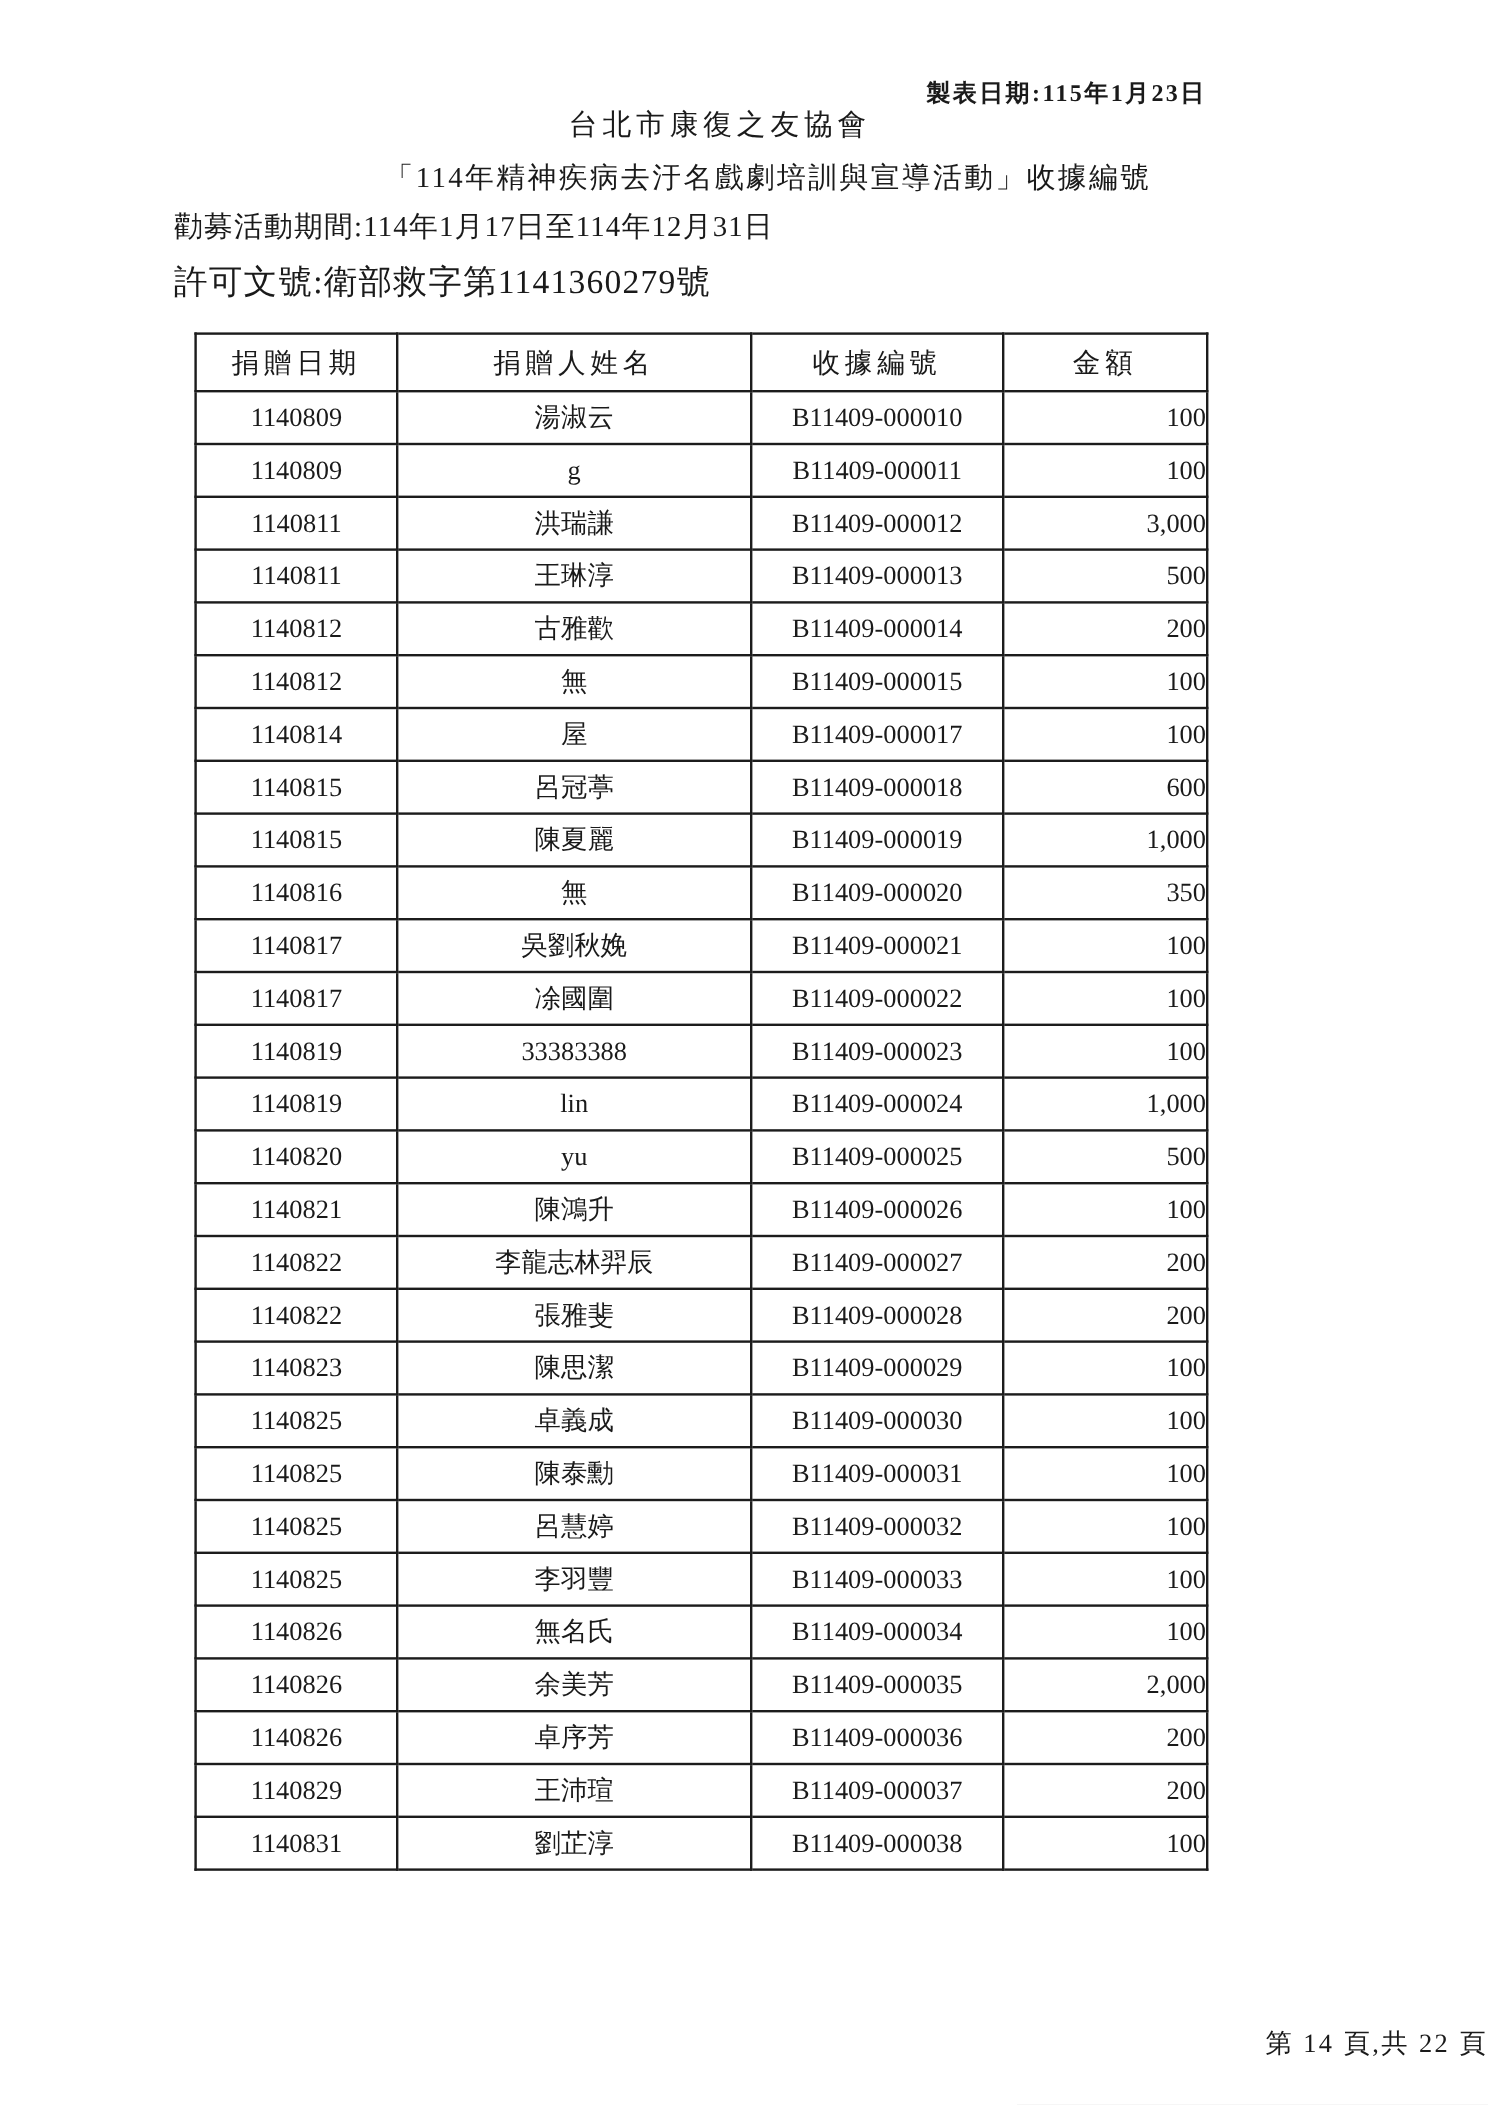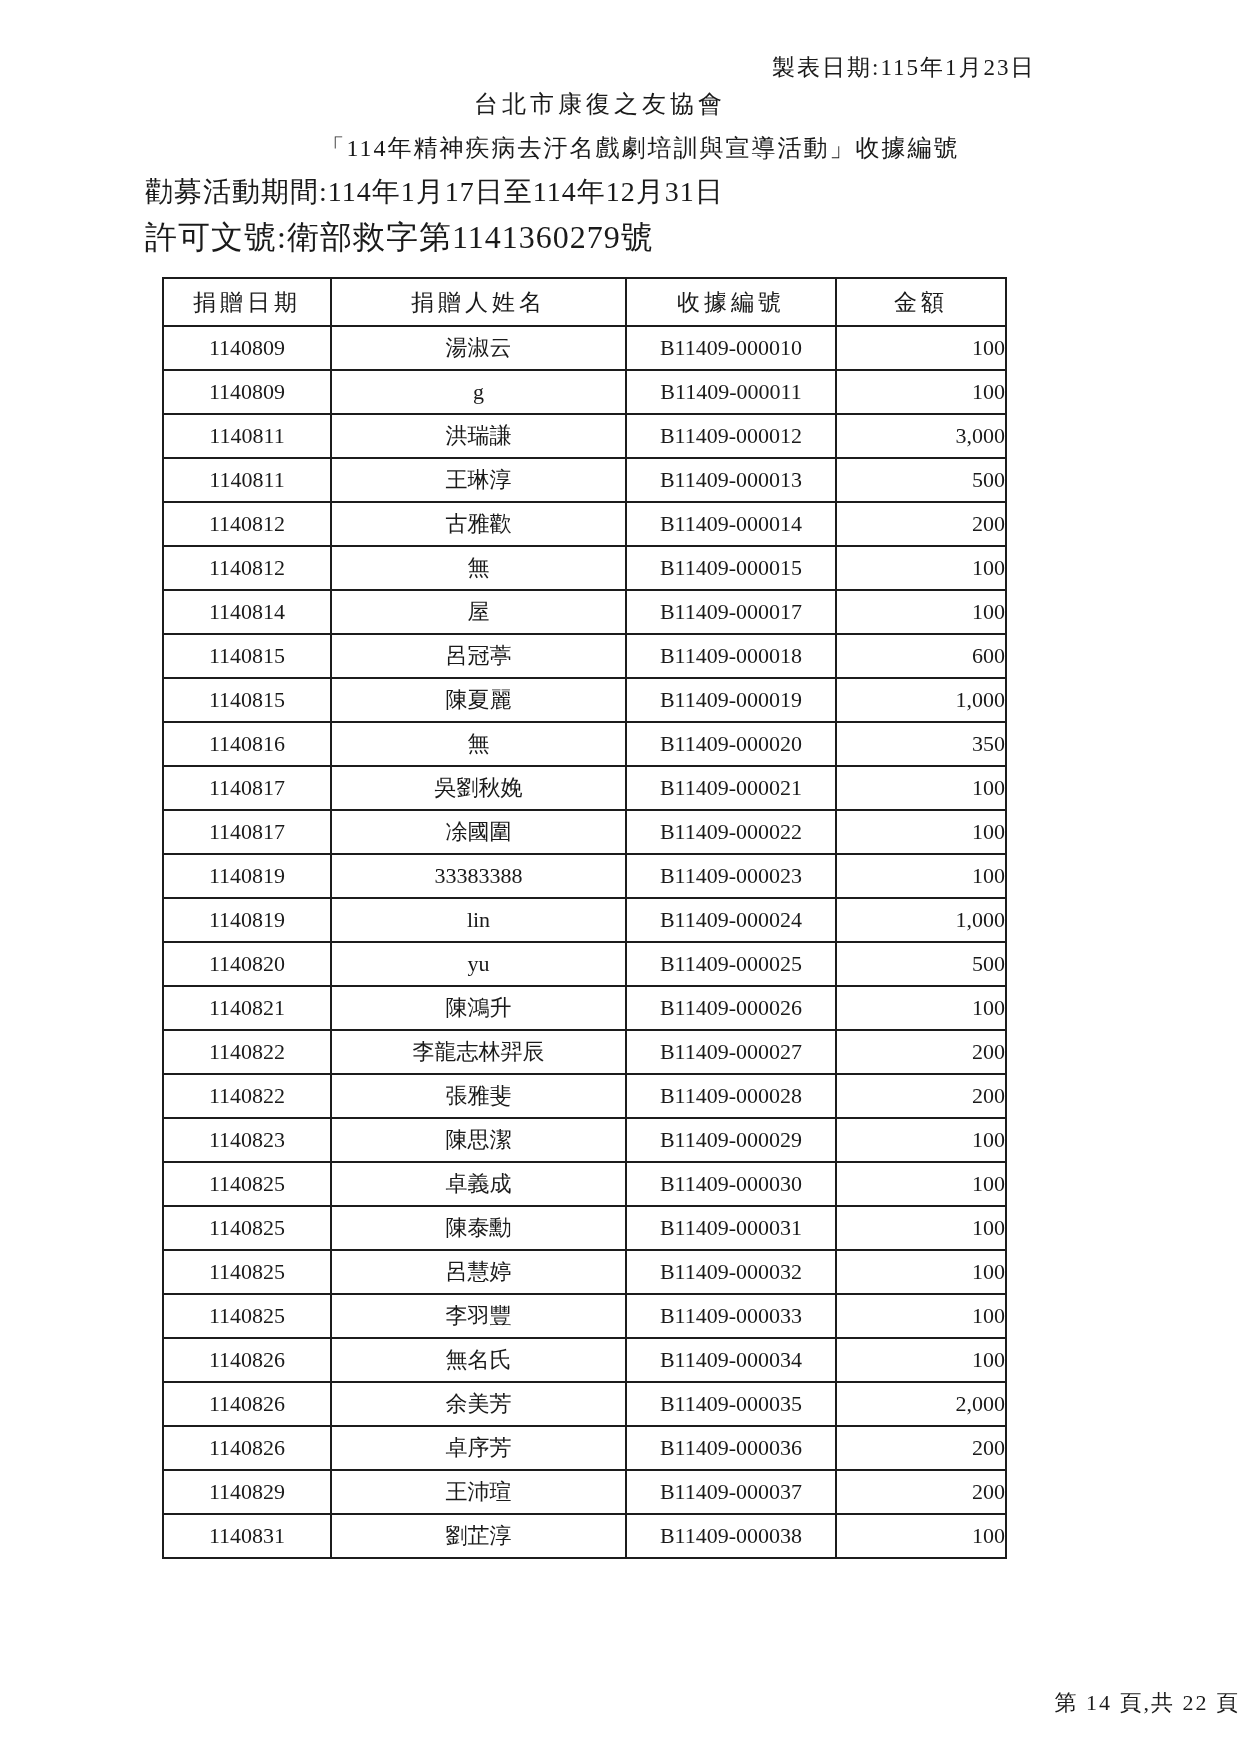--- a/index.html
+++ b/index.html
@@ -13,24 +13,25 @@
     height: 1754px;
     margin: 0 auto;
     background: #ffffff;
     color: #1a1a1a;
     font-family: "Liberation Serif", "DejaVu Serif", serif;
     overflow: hidden;
   }
   .report-date {
     position: absolute;
     left: 772px;
-    top: 52px;
-    font-size: 23px;
+    top: 64px;
+    font-size: 20px;
     letter-spacing: 2px;
     white-space: nowrap;
+    font-weight: bold;
   }
   .org-name {
     position: absolute;
     left: 0;
     top: 88px;
     width: 1200px;
     text-align: center;
     font-size: 24px;
     letter-spacing: 4px;
   }
@@ -40,28 +41,28 @@
     top: 132px;
     width: 1200px;
     text-align: center;
     font-size: 24px;
     letter-spacing: 2px;
   }
   .period-line {
     position: absolute;
     left: 145px;
     top: 173px;
-    font-size: 28px;
+    font-size: 24px;
     letter-spacing: 1px;
   }
   .license-line {
     position: absolute;
     left: 145px;
     top: 216px;
-    font-size: 32px;
+    font-size: 28px;
     letter-spacing: 1px;
   }
   table.donation {
     position: absolute;
     left: 162px;
     top: 277px;
     width: 843px;
     border-collapse: collapse;
     table-layout: fixed;
     font-size: 22px;

